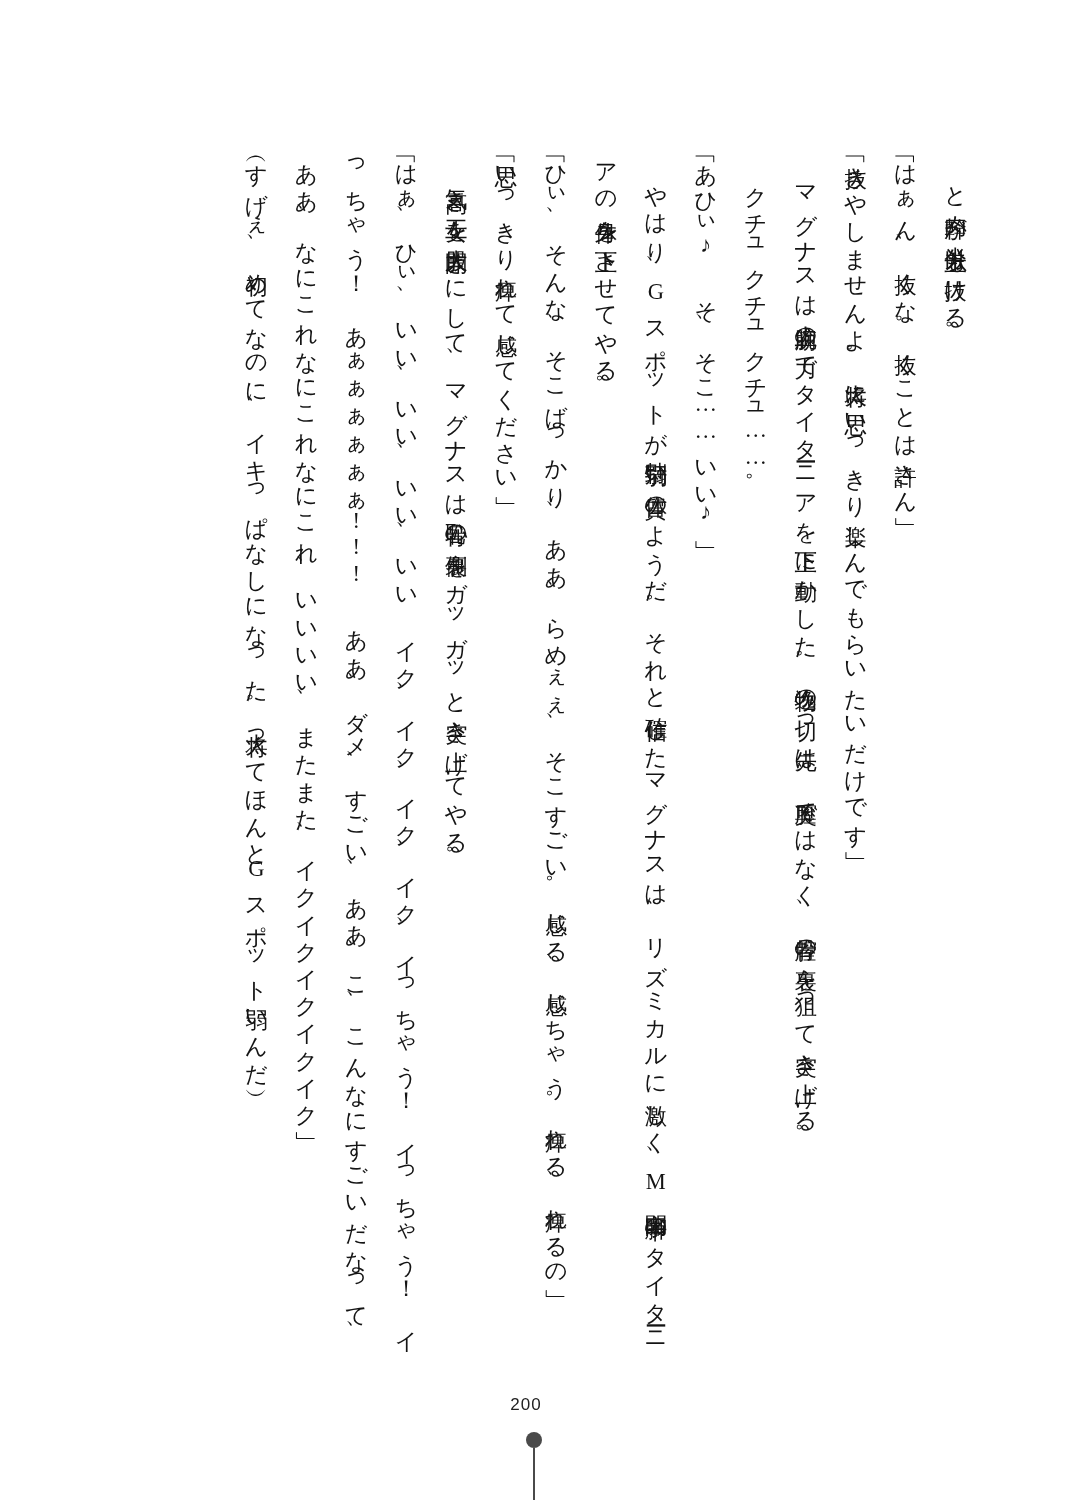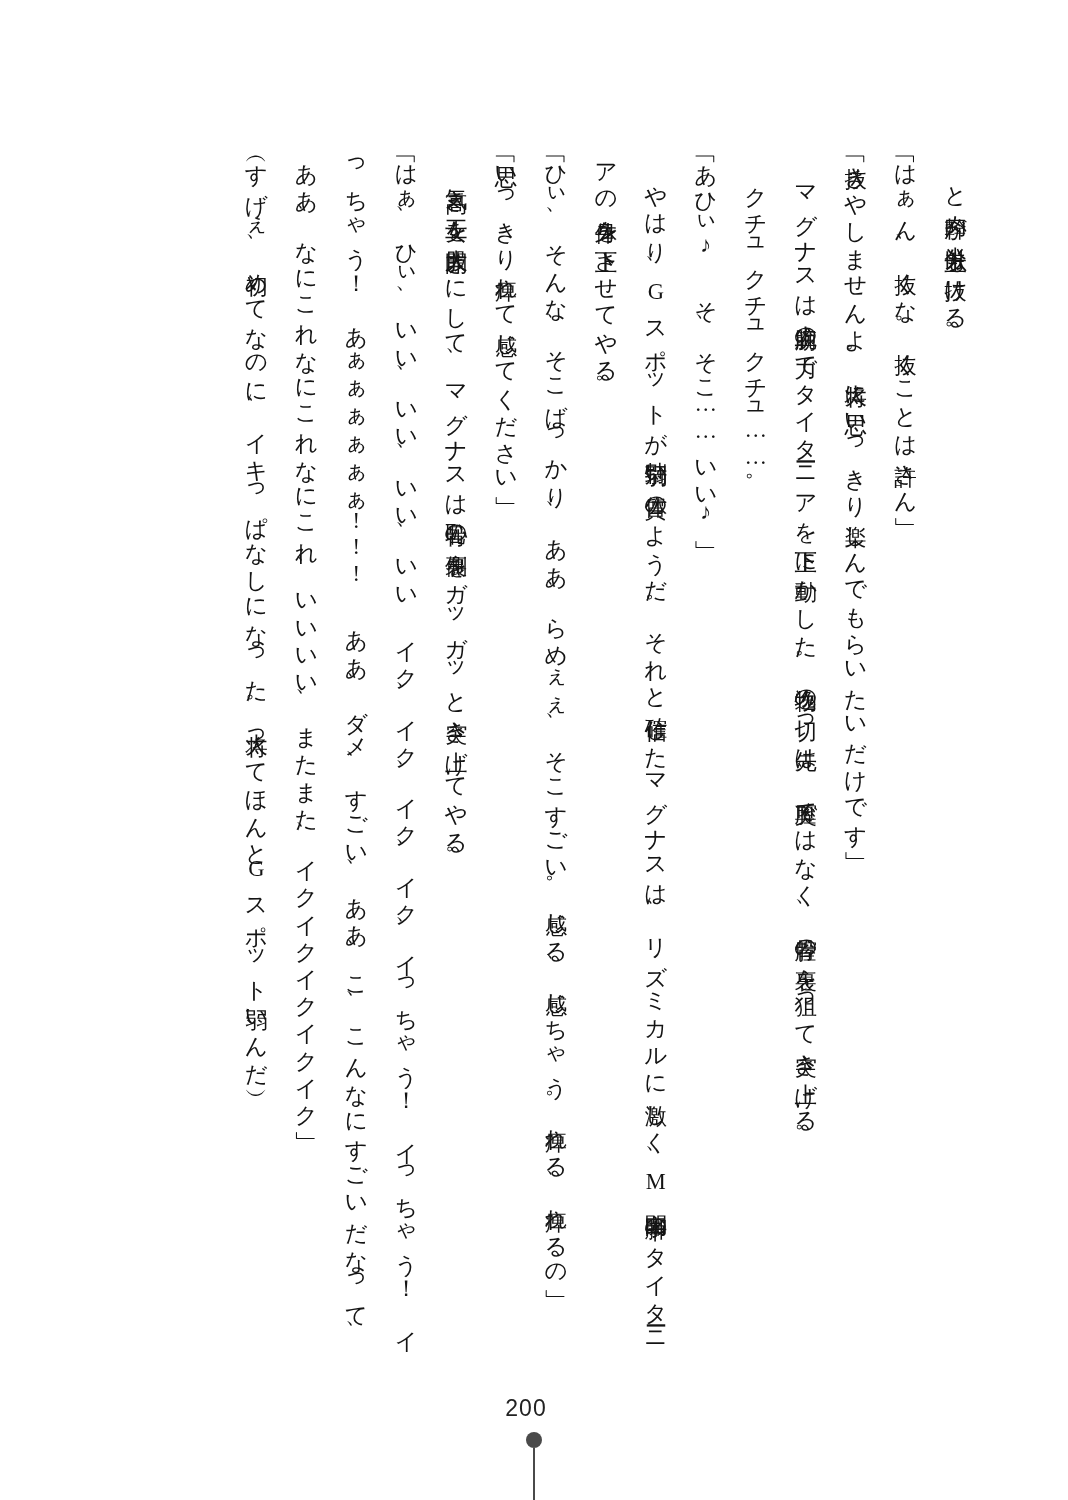--- a/index.html
+++ b/index.html
@@ -52,21 +52,21 @@
     text-indent: 1em;
   }
 
   
   #page-number {
     position: absolute;
     left: 0;
     right: 16px;
     top: 1395px;
     text-align: center;
-    font-size: 23px;
+    font-size: 17px;
     font-family: "Liberation Sans", sans-serif;
     color: #222222;
     letter-spacing: 1px;
   }
 
   #page-marker {
     position: absolute;
     left: 50%;
     top: 1432px;
     transform: translateX(-50%);

